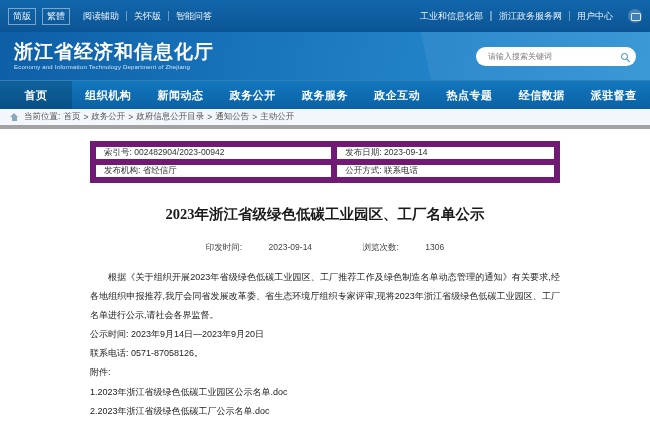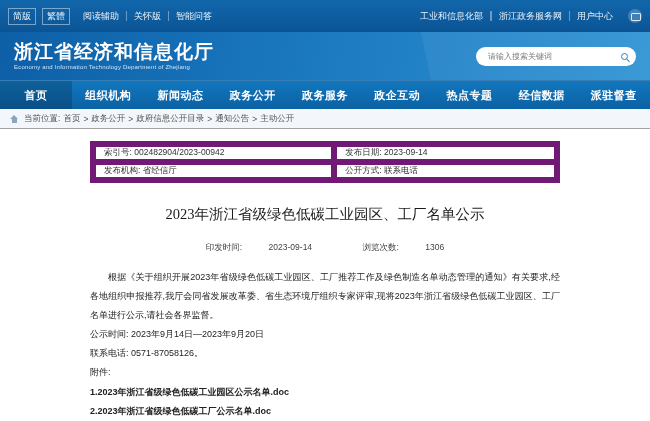--- a/index.html
+++ b/index.html
@@ -148,21 +148,21 @@
     letter-spacing: .5px;
   }
   .nav-item.active {
     background: rgba(0,0,0,.18);
   }
 
   
   .crumbs {
     height: 20px;
     background: #f3f7fb;
-    border-bottom: 1px solid #a3a3a3;
+    border-bottom: 4px solid #a3a3a3;
     display: flex;
     align-items: center;
     padding: 0 10px;
     font-size: 8.5px;
     color: #555;
     gap: 3px;
   }
   .home-ico {
     width: 9px; height: 8px;
     position: relative;
@@ -201,21 +201,21 @@
     border: 6px solid #701a75;
     height: 17px;
     padding: 0 8px;
     white-space: nowrap;
   }
   .meta td.c1 { width: 52%; }
 
   .doc-title {
     text-align: center;
     font-size: 14.5px;
-    font-weight: normal;
+    font-weight: bold;
     color: #1a1a1a;
     margin: 22px 0 0;
     font-family: "Liberation Serif", serif;
   }
   .doc-sub {
     text-align: center;
     font-size: 8.5px;
     color: #444;
     margin-top: 18px;
   }
@@ -227,21 +227,20 @@
     font-size: 9px;
     line-height: 19px;
     color: #222;
     padding-top: 14px;
   }
   .body-wrap p { margin: 0; }
   .indent { text-indent: 18px; text-align: justify; }
   .attach-list { margin-top: 1px; }
   .attach-list .att {
     color: #222;
-    font-weight: bold;
   }
   .sign {
     text-align: right;
     margin-top: 10px;
     font-size: 9px;
     line-height: 18px;
     color: #222;
     padding-right: 4px;
   }
 </style>

